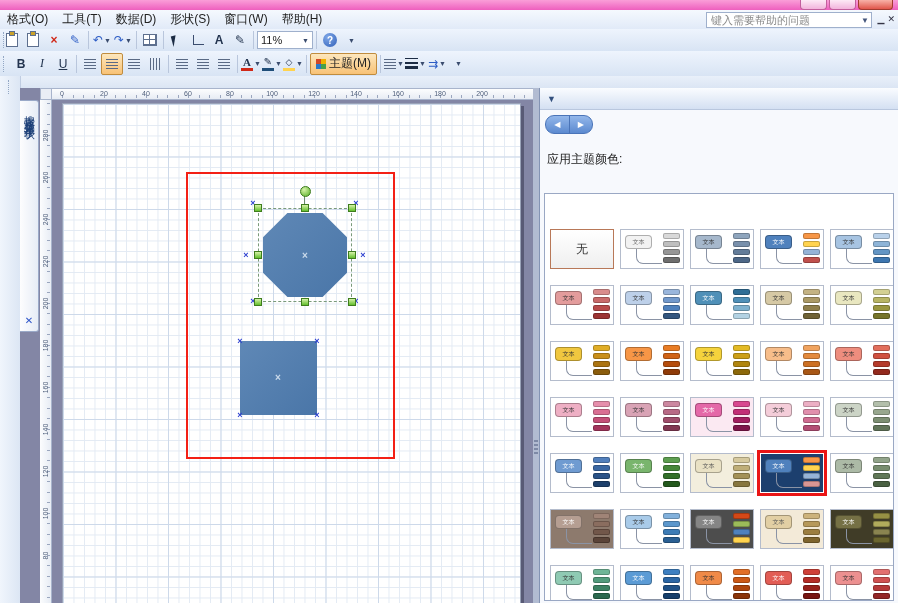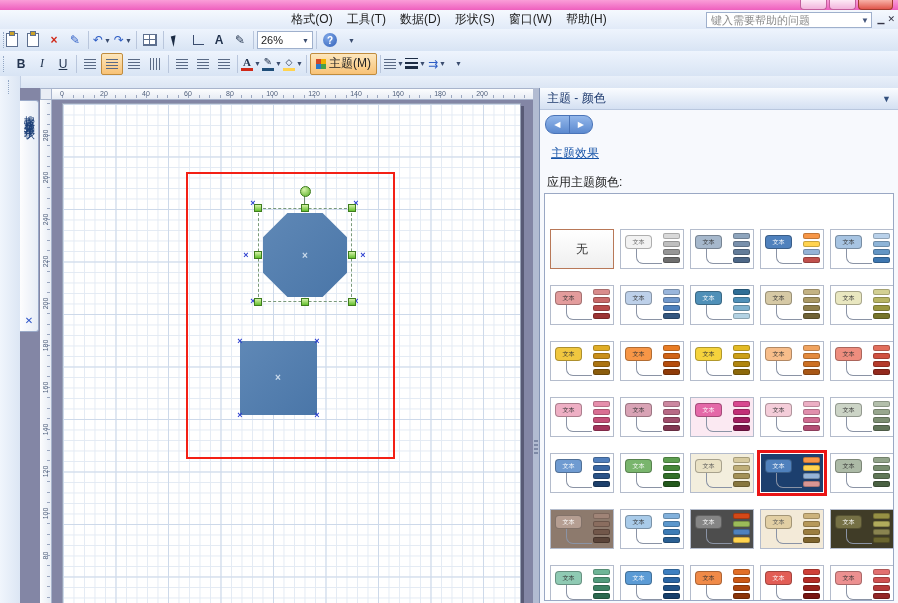--- a/index.html
+++ b/index.html
@@ -8,21 +8,21 @@
   
   .titlebar{position:absolute;left:0;top:0;width:898px;height:10px;
             background:linear-gradient(#fa9ed8,#ee5fbe);}
   .win-controls{position:absolute;right:5px;top:0;height:10px;display:flex;gap:2px;}
   .win-btn{width:25px;height:9px;border-radius:0 0 4px 4px;
            background:linear-gradient(#fdeaf6,#f2b4dc);border:1px solid #c25f9d;border-top:none;}
   .win-btn.close{width:33px;background:linear-gradient(#f8b2a8,#e0564a);border-color:#a23b30;}
   
   .menubar{position:absolute;left:0;top:10px;width:898px;height:19px;
            background:linear-gradient(#f5f9fe,#e1eaf8);border-bottom:1px solid #c5d3e8;
-           display:flex;align-items:center;justify-content:center;}
+           display:flex;align-items:center;}
   .menu-item{padding:1px 7px;white-space:nowrap;cursor:default;}
   .help-box{position:absolute;right:26px;top:2px;width:146px;height:14px;background:#fff;
             border:1px solid #9fb0cc;color:#8b8b8b;font-size:11px;display:flex;align-items:center;
             padding:0 14px 0 4px;}
   .help-caret{position:absolute;right:2px;top:3px;font-size:8px;color:#44567c;}
   .doc-controls{position:absolute;right:3px;top:4px;display:flex;gap:3px;font-size:9px;color:#334;}
   
   .toolbar{position:absolute;left:0;width:898px;background:linear-gradient(#eef4fd,#d8e4f4);
            border-bottom:1px solid #c2cfe4;display:flex;align-items:center;gap:1px;padding:0 3px;}
   .tb1{top:29px;height:22px;} .tb2{top:51px;height:25px;}
@@ -214,21 +214,21 @@
         <span class="i-conn"></span>
       </div>
     <div class="tbtn">
         <b>A</b>
       </div>
     <div class="tbtn">
         <span>✎</span>
       </div>
     <div class="tsep"></div>
     <div class="zoom-box">
-      <span>26%</span>
+      <span>11%</span>
       <span class="caret">▼</span>
     </div>
     <div class="tsep"></div>
     <div class="tbtn">
         <span class="i-help">?</span>
       </div>
     <div class="tbtn">
         <span class="caret">▼</span>
       </div>
   </div>
@@ -480,32 +480,30 @@
     <div class="handle" style="left:249px;top:198px;"></div>
     <div class="handle" style="left:296px;top:198px;"></div>
   </div>
 
   <div class="splitter">
     <div class="splitter-grip"></div>
   </div>
 
   <div class="pane">
     <div class="pane-header">
-      <span class="pane-title">主题 - 颜色</span>
       <span class="pane-caret">▼</span>
     </div>
     <div class="pane-nav">
       <div class="nav-pill">
         <span class="nav-btn">◀</span>
         <span class="nav-div"></span>
         <span class="nav-btn">▶</span>
       </div>
     </div>
     <div class="pane-links">
-      <div class="link">主题效果</div>
     </div>
     <div class="apply-label">应用主题颜色:</div>
     <div class="themes-box">
       <div class="grid">
           <div class="cell none">无</div>
           <div class="cell" style="background: rgb(255, 255, 255);">
     <span class="t-shape" style="background: rgb(242, 242, 242); color: rgb(102, 102, 102);">文本</span>
     <span class="t-conn"></span>
     <span class="t-bars">
               <div class="t-bar" style="background: rgb(217, 217, 217);"></div>

